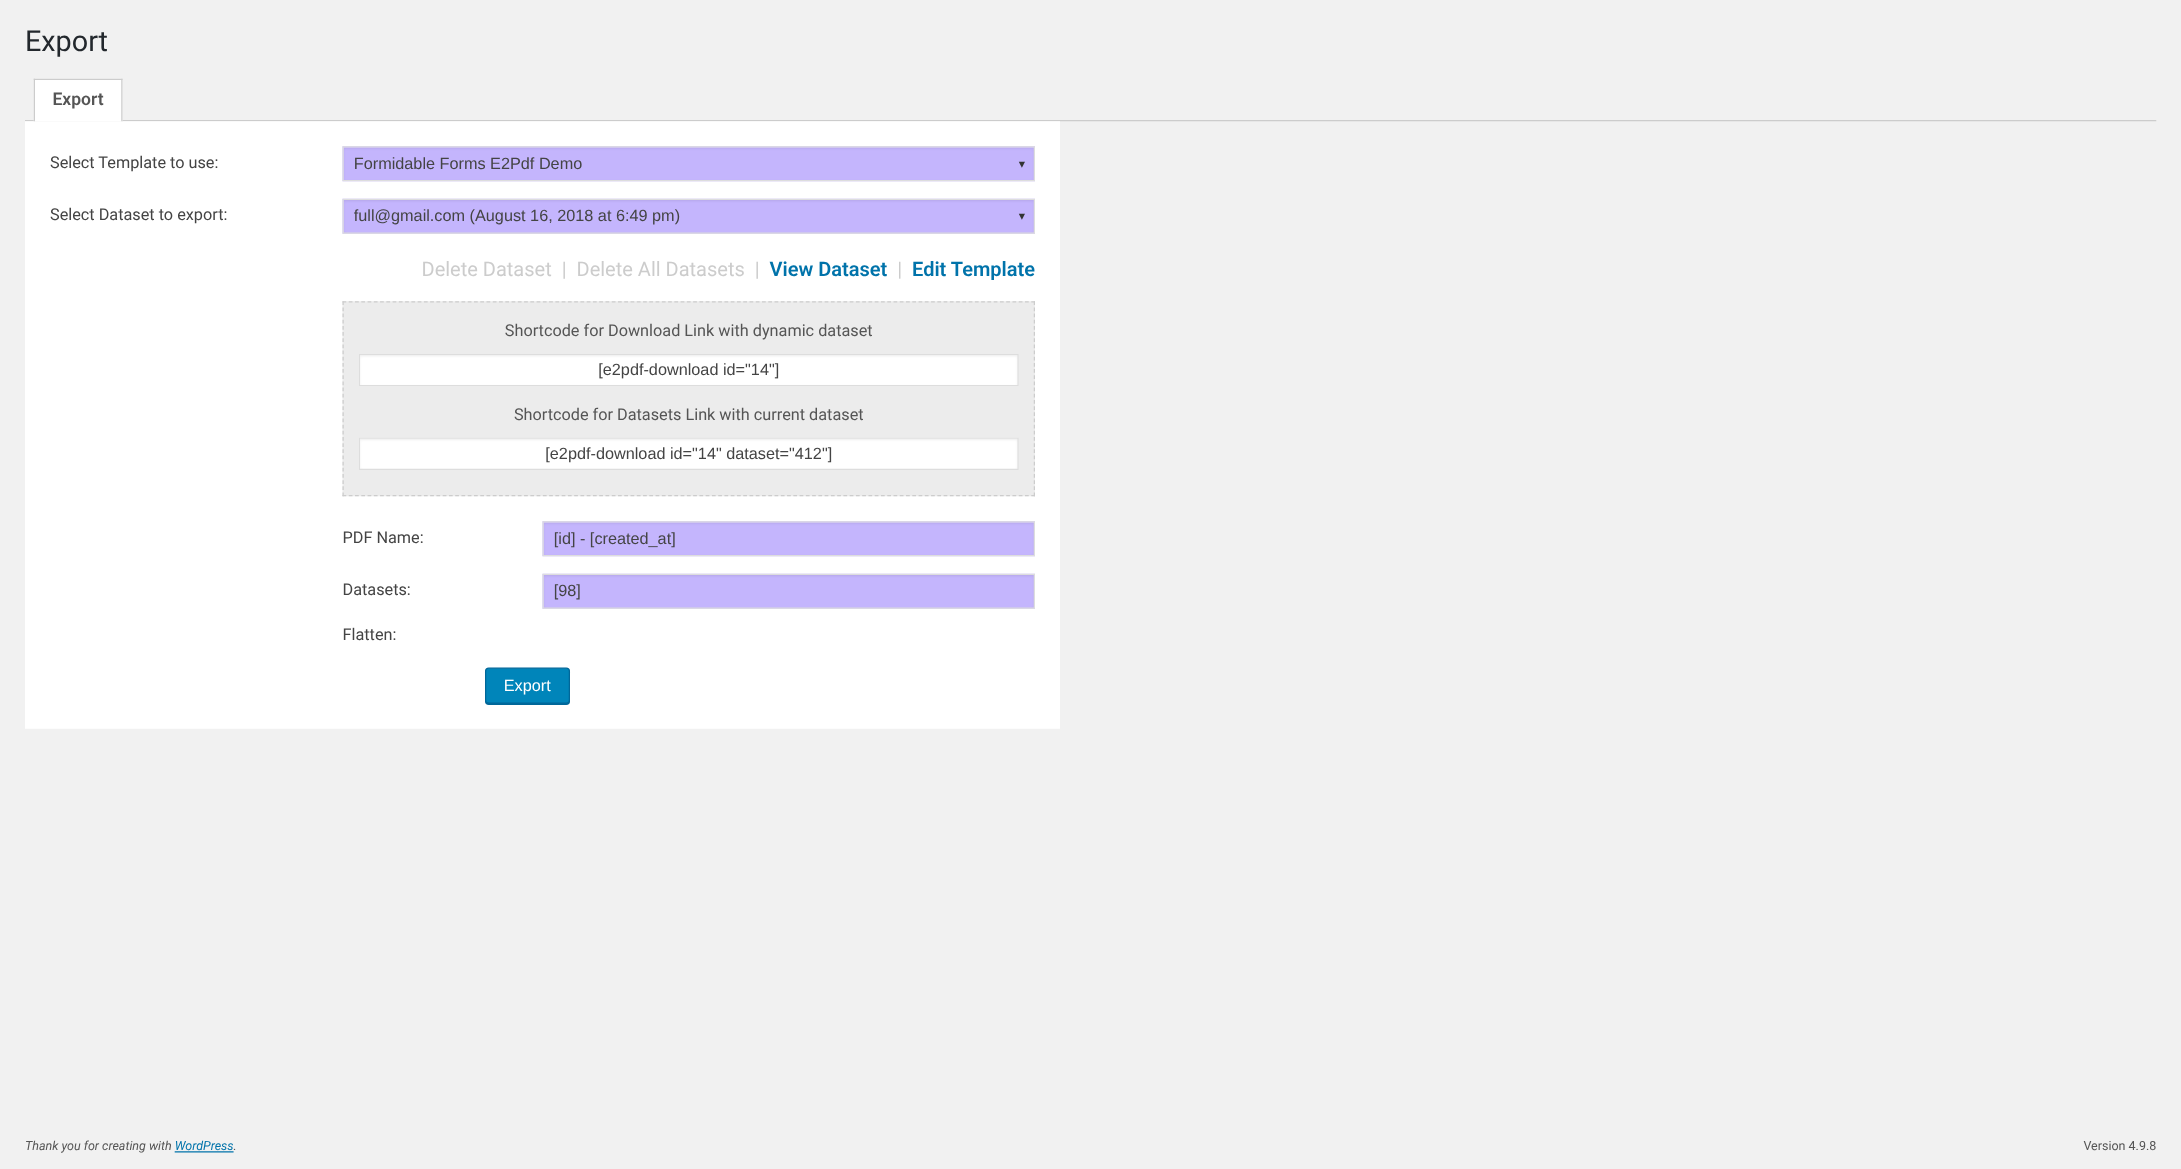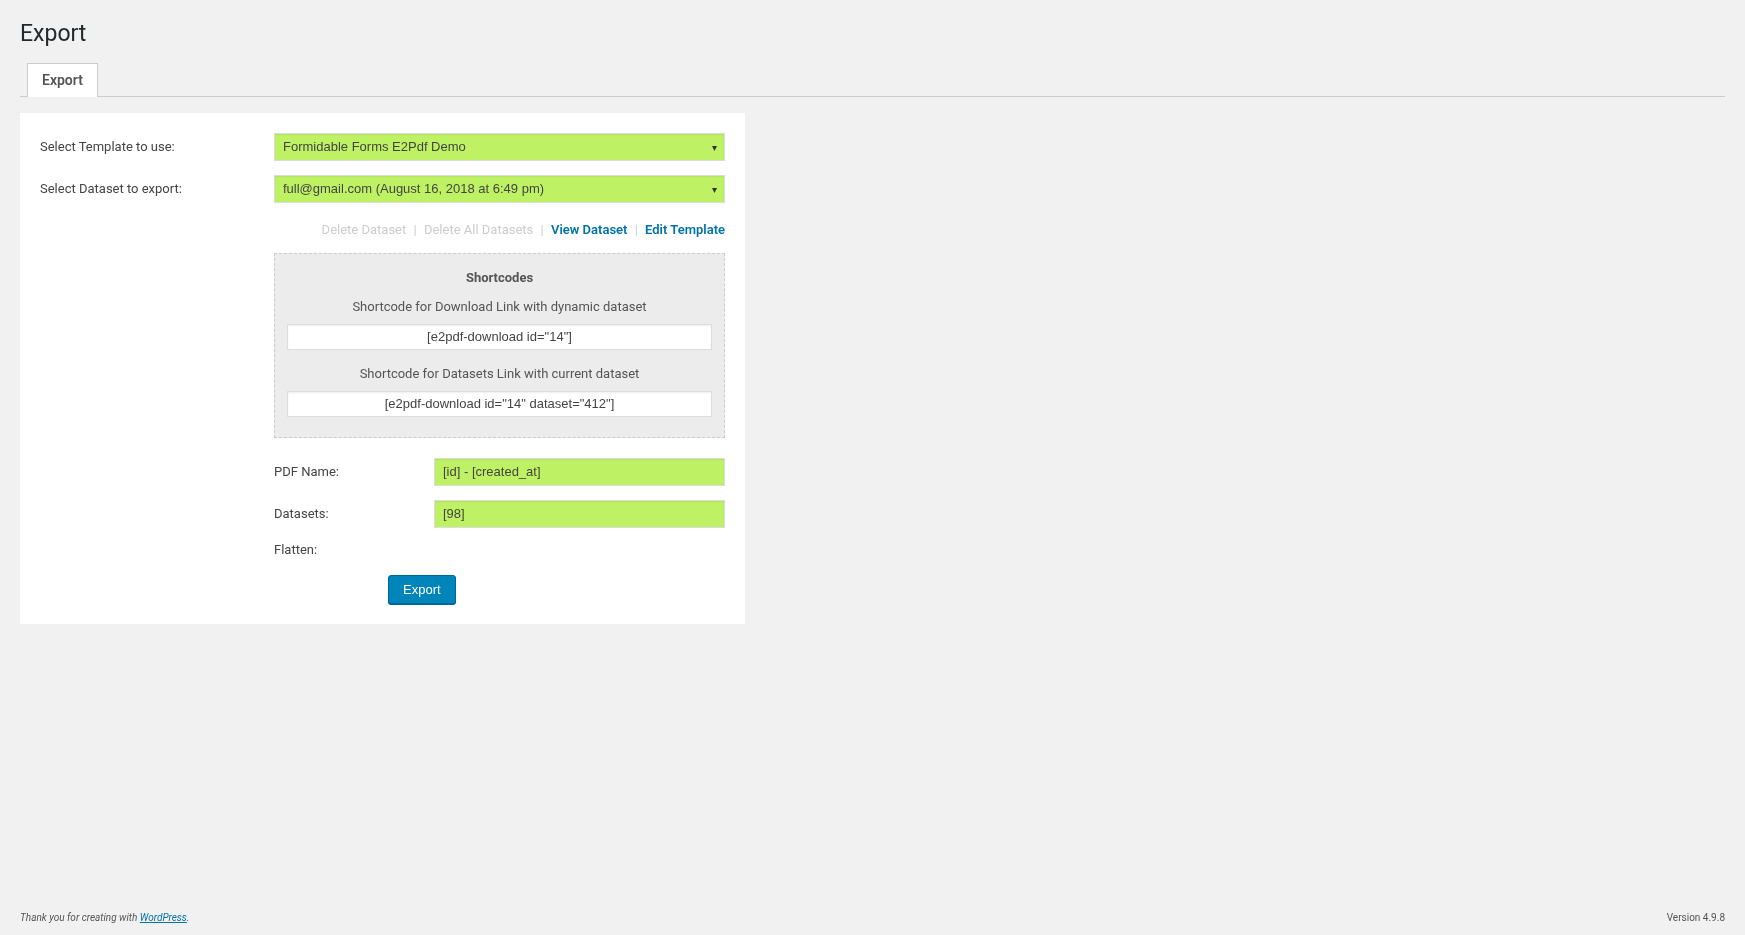--- a/index.html
+++ b/index.html
@@ -37,44 +37,44 @@
       line-height: 1.33;
       font-weight: 600;
       background: #fff;
       color: #555;
       text-decoration: none;
       position: relative;
       top: 1px;
     }
     .panel {
       background: #fff;
-      margin-top: 16px;
+      margin-top: 0;
       padding: 20px;
-      width: 725px;
+      width: 828px;
       border-top: none;
     }
     .form-row {
       display: flex;
       align-items: center;
       margin-bottom: 14px;
     }
     .form-row label {
       width: 234px;
       font-size: 13px;
       color: #444;
     }
     .form-row .field {
       flex: 1;
     }
     select, input[type="text"] {
       width: 100%;
       height: 28px;
       padding: 3px 8px;
       border: 1px solid #ddd;
-      background: #bef264;
+      background: #c4b5fd;
       font-size: 13px;
       color: #444;
       box-shadow: inset 0 1px 2px rgba(0,0,0,0.07);
     }
     select {
       appearance: none;
       -webkit-appearance: none;
       background-image: none;
       position: relative;
     }
@@ -88,21 +88,21 @@
       top: 50%;
       transform: translateY(-50%);
       font-size: 10px;
       color: #333;
       pointer-events: none;
     }
     .actions {
       margin-left: 234px;
       text-align: right;
       padding: 5px 0 16px 0;
-      font-size: 13px;
+      font-size: 16px;
     }
     .actions span.sep {
       color: #ccc;
       margin: 0 4px;
     }
     .actions a {
       text-decoration: none;
     }
     .actions a.disabled {
       color: #ccc;
@@ -238,21 +238,20 @@
       <a href="#" class="disabled">Delete Dataset</a>
       <span class="sep">|</span>
       <a href="#" class="disabled">Delete All Datasets</a>
       <span class="sep">|</span>
       <a href="#" class="link">View Dataset</a>
       <span class="sep">|</span>
       <a href="#" class="link">Edit Template</a>
     </div>
 
     <div class="shortcode-box">
-      <div class="title">Shortcodes</div>
       <div class="desc">Shortcode for Download Link with dynamic dataset</div>
       <input type="text" readonly="" value="[e2pdf-download id=&quot;14&quot;]" style="">
       <div class="desc">Shortcode for Datasets Link with current dataset</div>
       <input type="text" readonly="" value="[e2pdf-download id=&quot;14&quot; dataset=&quot;412&quot;]" style="">
     </div>
 
     <div class="settings-section">
       <div class="settings-row">
         <label>PDF Name:</label>
         <div class="field">

